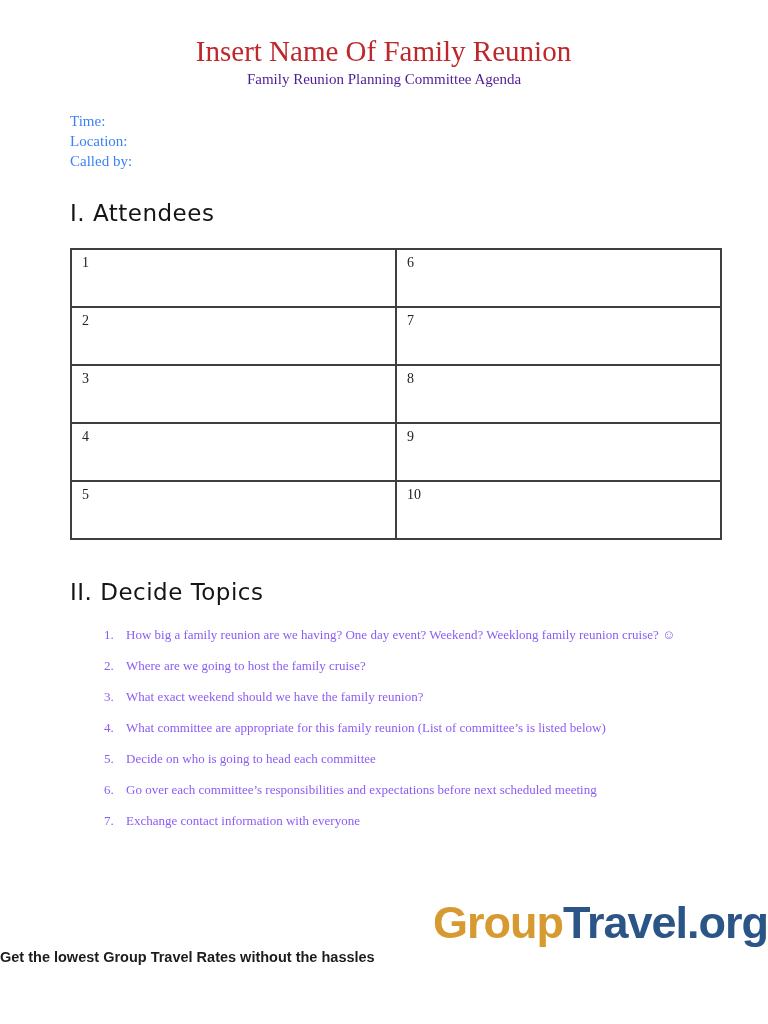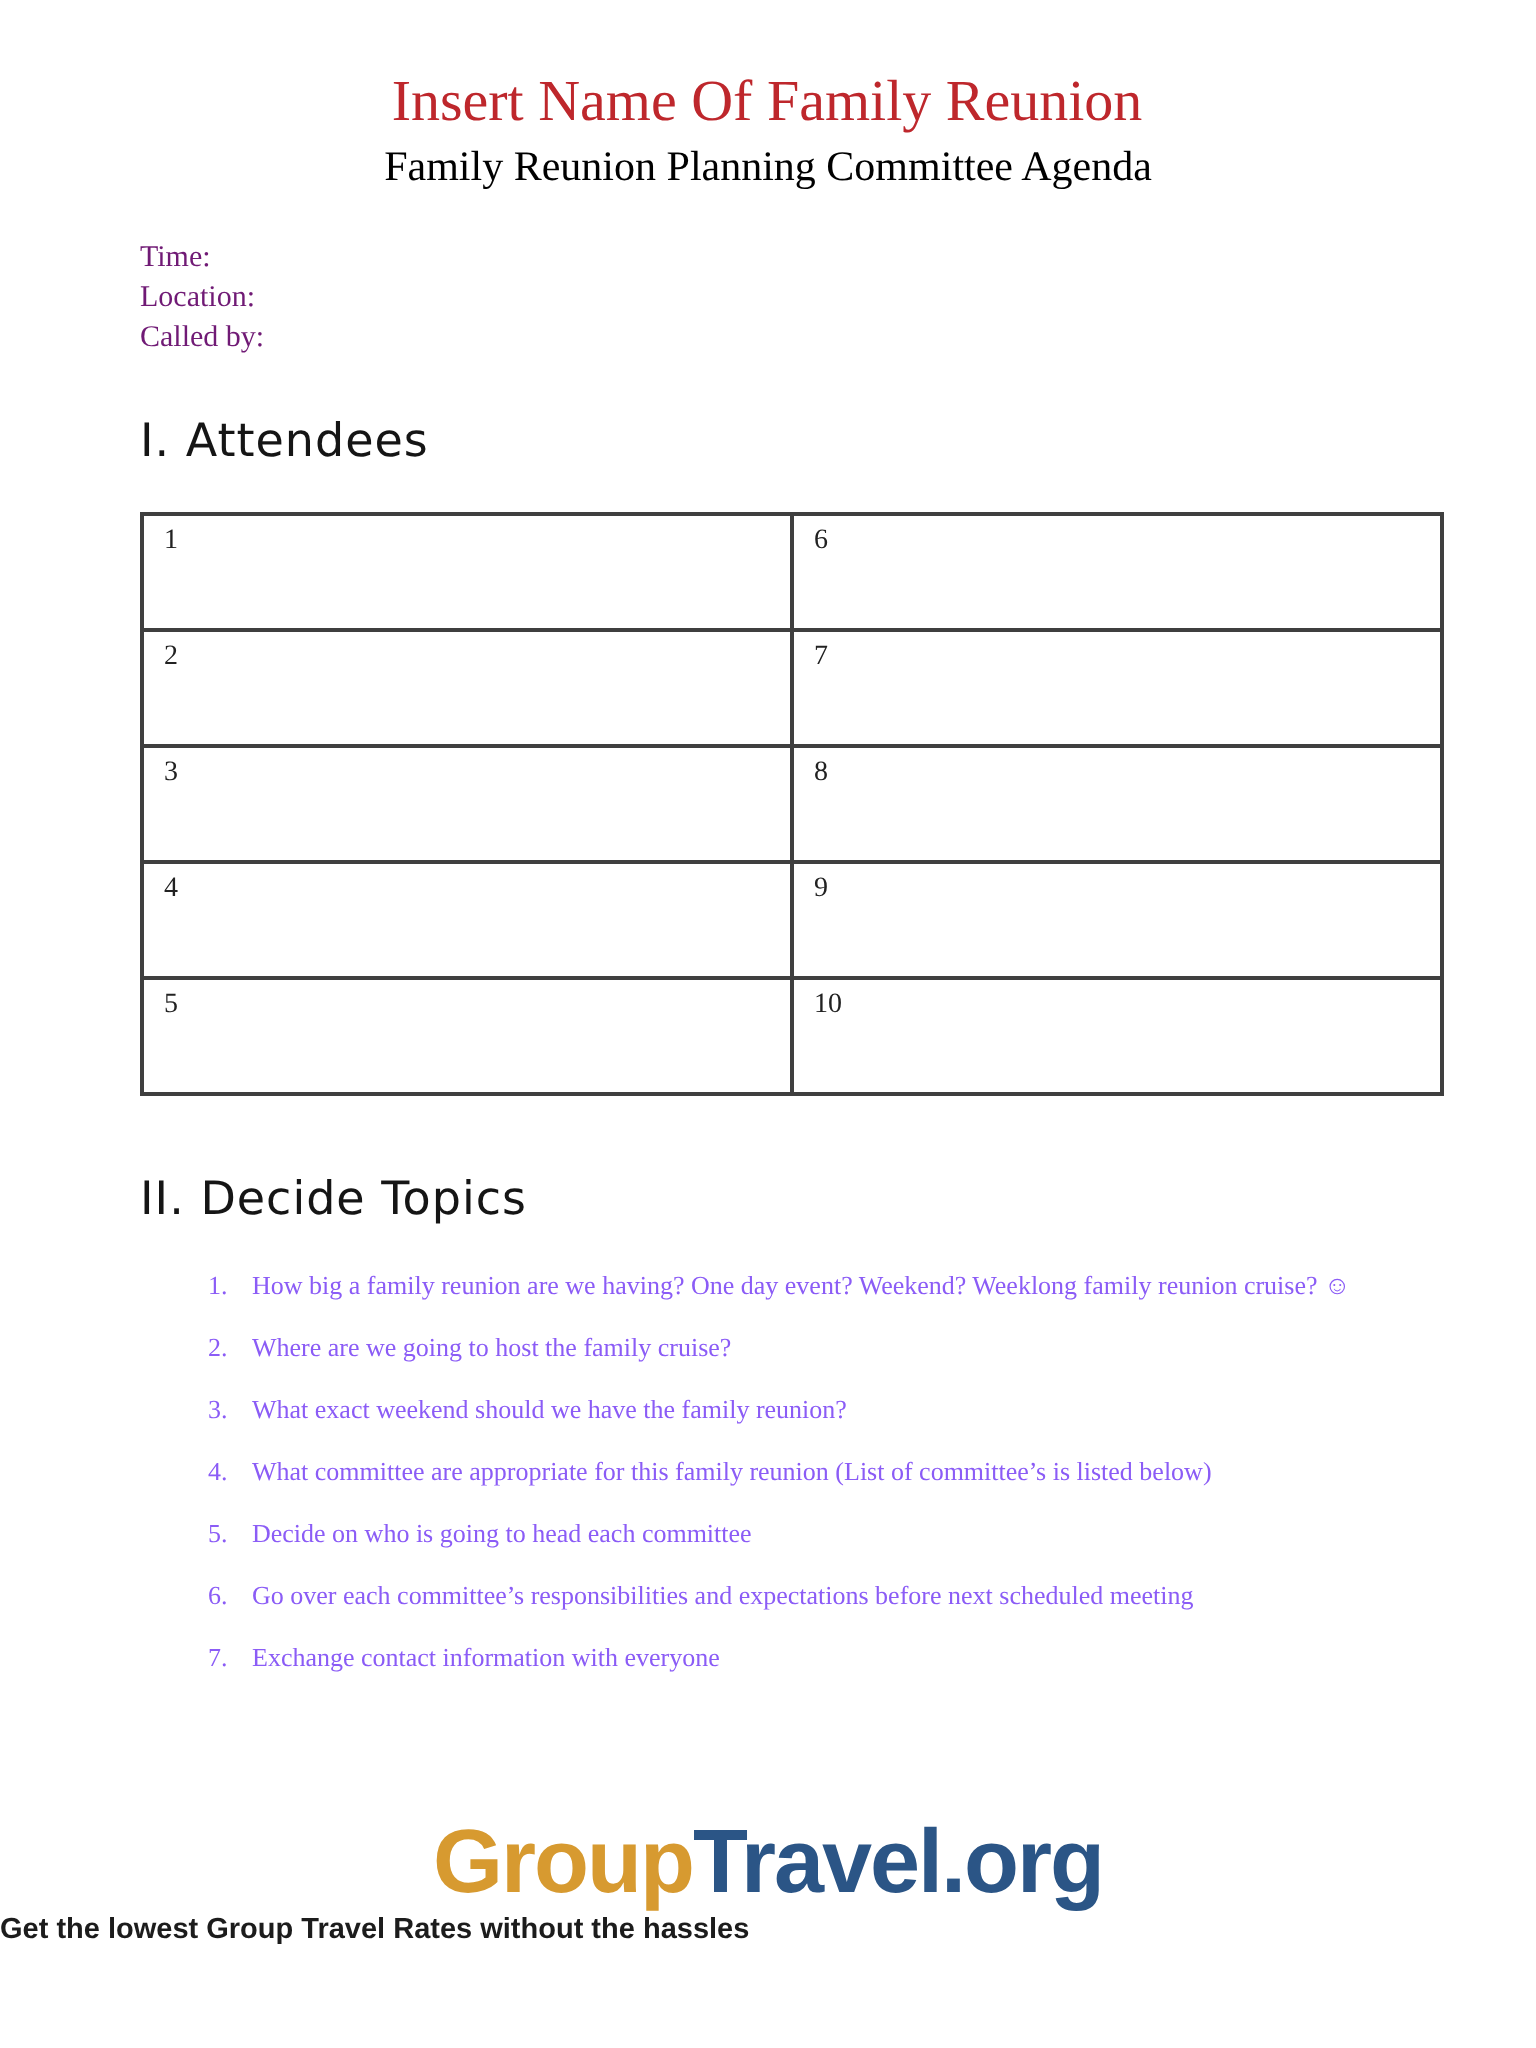--- a/index.html
+++ b/index.html
@@ -26,32 +26,32 @@
     text-align: center;
     font-size: 29px;
     font-weight: 400;
     color: #be272c;
     line-height: 1.1;
     font-family: "Liberation Serif", serif;
   }
   .doc-subtitle {
     margin: 3px 0 0 0;
     text-align: center;
-    font-size: 21px;
+    font-size: 15px;
     font-weight: 400;
-    color: #000000;
+    color: #4c1d95;
     font-family: "Liberation Serif", serif;
   }
 
   
   .meta {
     margin: 23px 12px 0 70px;
     font-size: 15px;
     line-height: 20px;
-    color: #701a75;
+    color: #3b82f6;
   }
 
   
   .section-heading {
     margin: 0;
     font-family: "DejaVu Sans", sans-serif;
     font-weight: 400;
     font-size: 23px;
     color: #151515;
     letter-spacing: 0.5px;
@@ -86,21 +86,21 @@
     color: #8b5cf6;
   }
   .agenda-list li {
     margin: 0 0 5px 0;
     padding-left: 9px;
   }
 
   
   .logo {
     margin: 66px 0 0 0;
-    text-align: center;
+    text-align: right;
     font-family: "Liberation Sans", sans-serif;
     font-weight: 800;
     font-size: 45px;
     letter-spacing: -1px;
     line-height: 1;
     white-space: nowrap;
   }
   .logo-part1 { color: #d79a30; }
   .logo-part2 { color: #2b5586; }
   .logo-part3 { color: #2b5586; }

